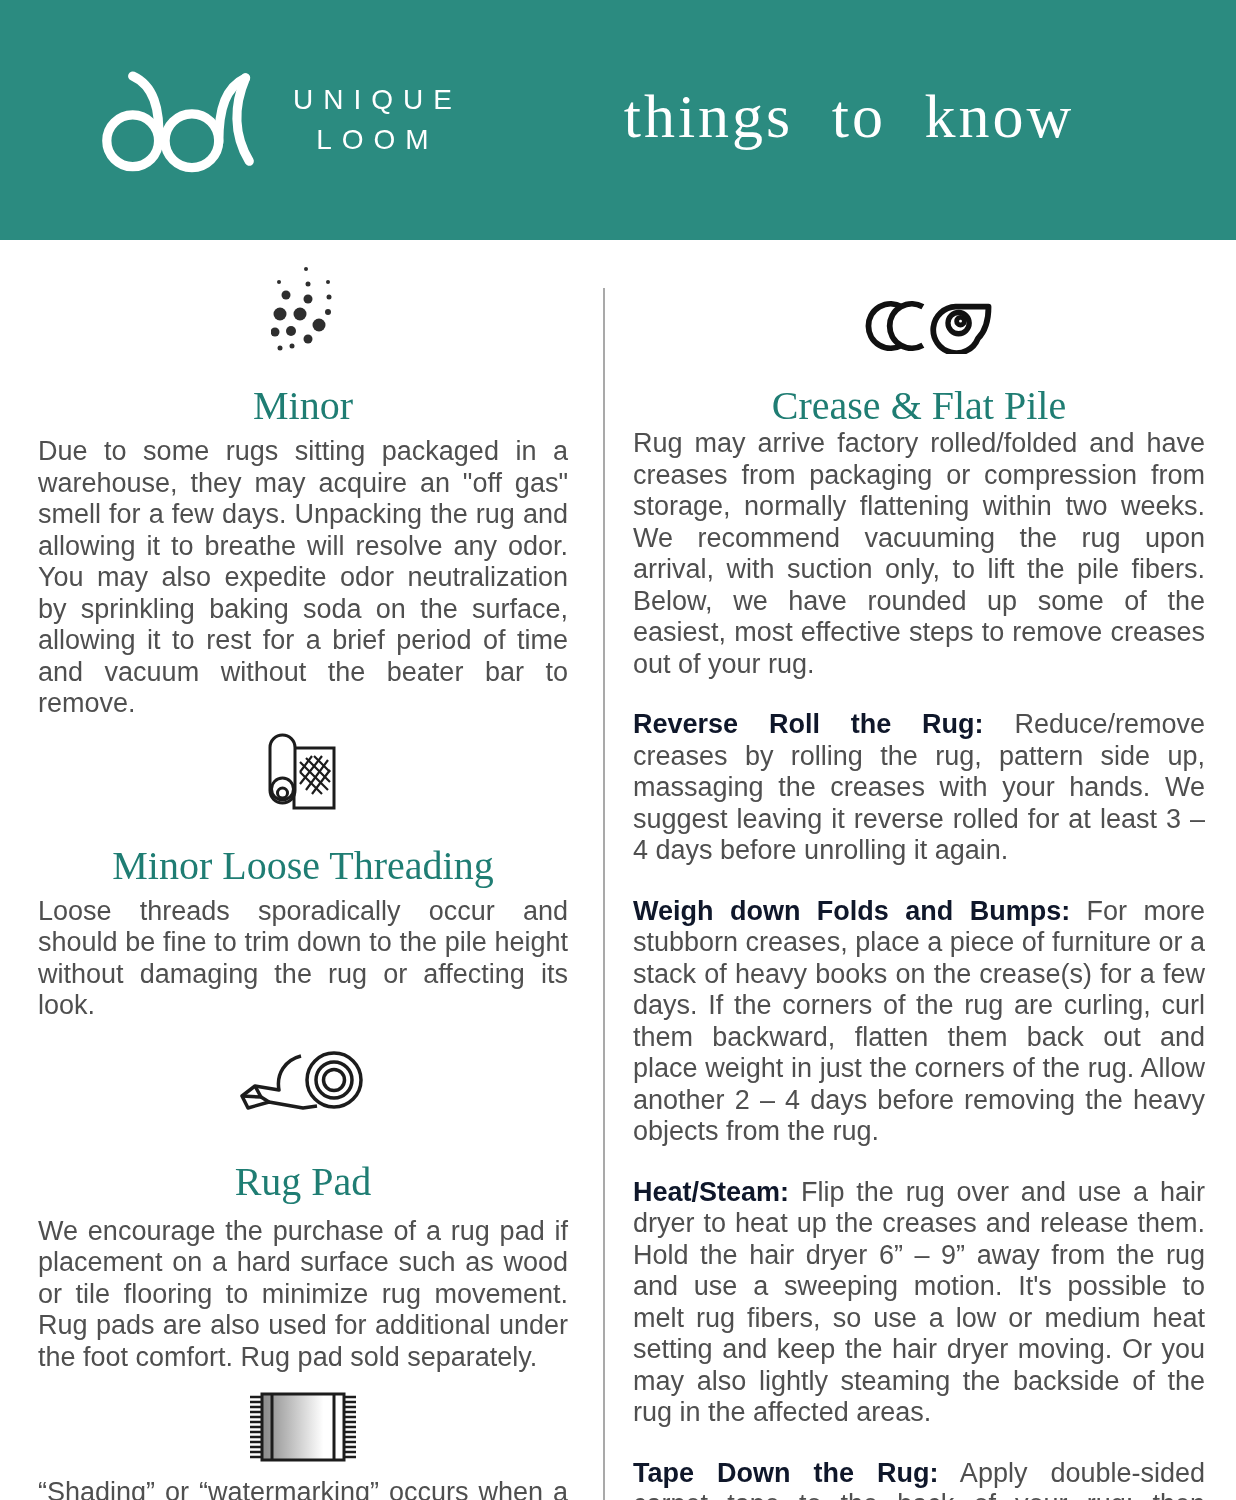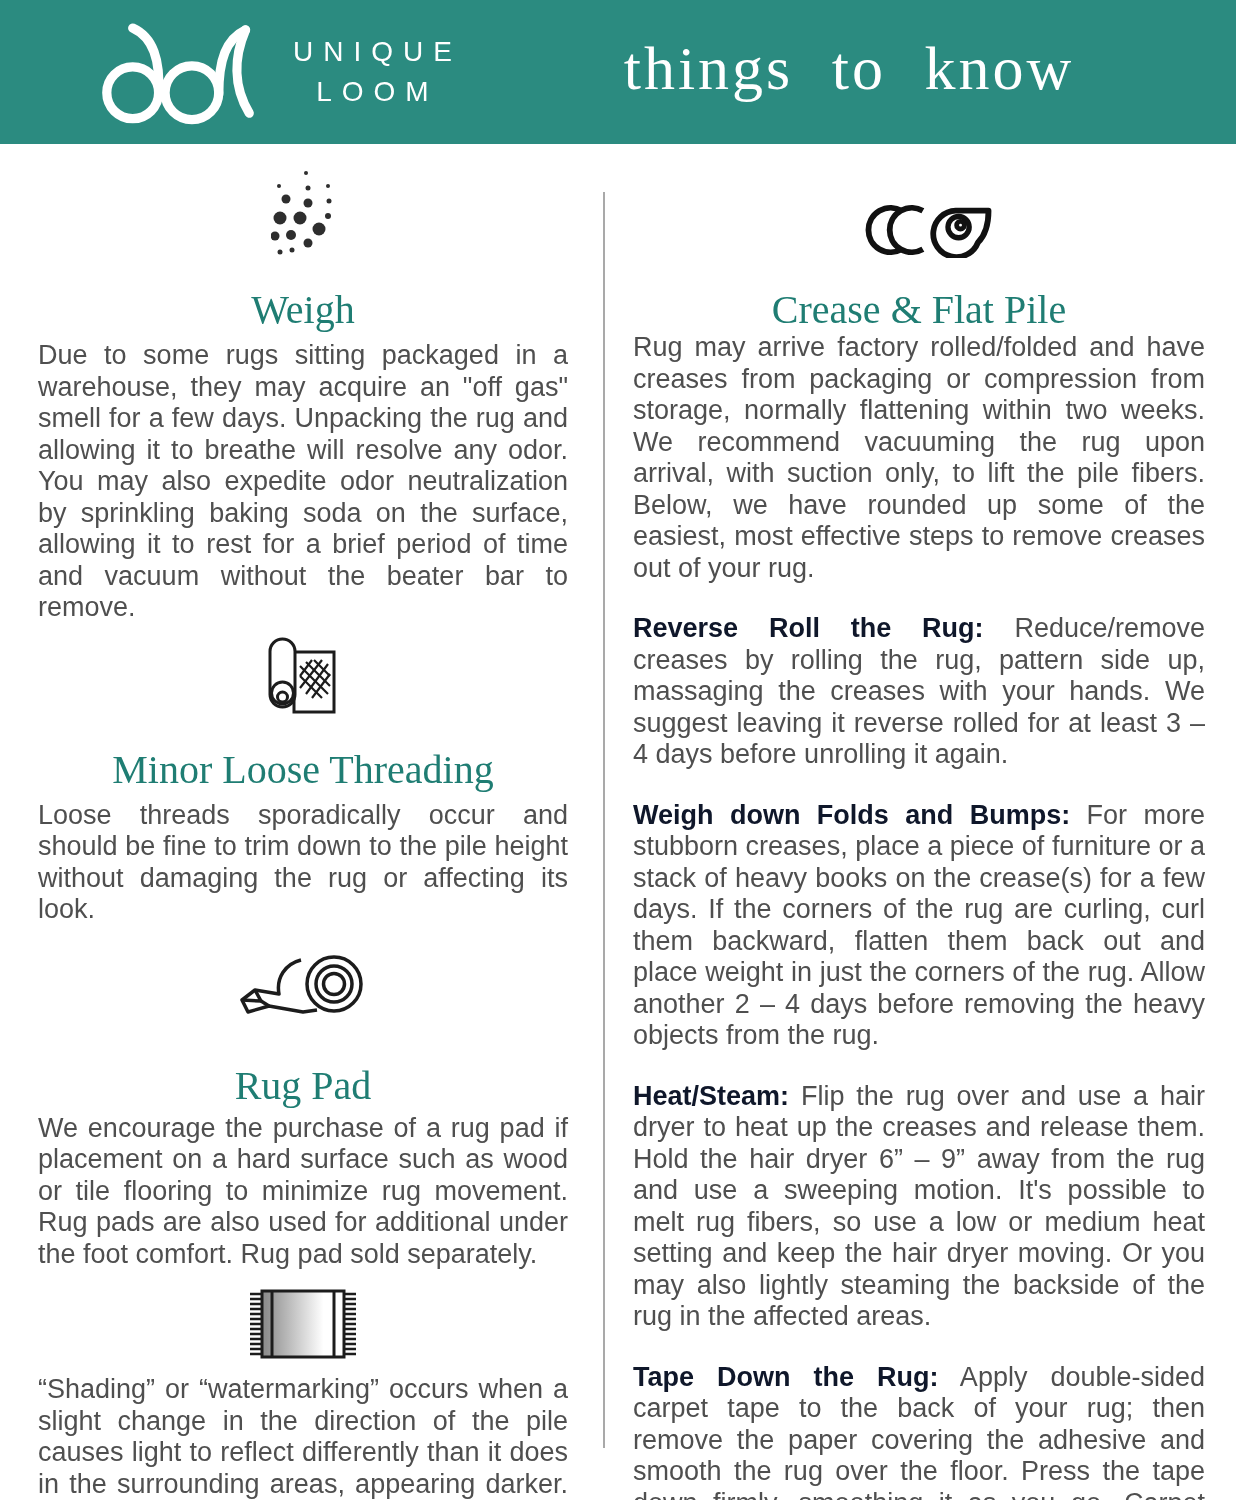--- a/index.html
+++ b/index.html
@@ -2,21 +2,21 @@
 <html><head>
 <meta charset="utf-8">
 <style>
   html,body{margin:0;padding:0;background:#ffffff;}
   .page{
     width:1236px;height:1500px;position:relative;overflow:hidden;
     background:#ffffff;font-family:"Liberation Sans",sans-serif;
   }
   
   .header{
-    height:144px;background:#2b8b80;display:flex;align-items:center;
+    height:240px;background:#2b8b80;display:flex;align-items:center;
     color:#ffffff;
   }
   .logo-block{display:flex;align-items:center;margin-left:92px;}
   .logo-mark{width:185px;height:112px;flex:0 0 auto;}
   .brand-text{margin-left:16px;text-align:center;}
   .brand-line{
     font-size:28px;letter-spacing:10px;line-height:40px;font-weight:400;
     color:#ffffff;white-space:nowrap;
   }
   .header-title{
@@ -44,21 +44,21 @@
   .body-text strong{color:#0f172a;font-weight:bold;}
   
   .odor-icon-wrap{padding-top:24px;}
   .odor-heading{margin-top:26px;}
   .odor-body{margin-top:8px;}
   .thread-icon-wrap{padding-top:12px;}
   .thread-heading{margin-top:24px;}
   .thread-body{margin-top:8px;}
   .pad-icon-wrap{padding-top:26px;}
   .pad-heading{margin-top:44px;}
-  .pad-body{margin-top:5px;}
+  .pad-body{margin-top:12px;}
   .shade-icon-wrap{padding-top:18px;}
   .shade-heading{margin-top:34px;}
   .shade-body{margin-top:8px;}
   
   .crease-icon-wrap{padding-top:58px;}
   .crease-heading{margin-top:26px;text-align:center;}
   .crease-intro{}
   .tip{margin-top:29px;}
 </style>
 </head>
@@ -105,21 +105,21 @@
               <circle cx="57" cy="48" r="3"></circle>
               <circle cx="4" cy="68" r="4.5"></circle>
               <circle cx="20" cy="67" r="5"></circle>
               <circle cx="48" cy="61" r="6.5"></circle>
               <circle cx="37" cy="75" r="4.5"></circle>
               <circle cx="9" cy="84" r="2.5"></circle>
               <circle cx="21" cy="82" r="2.5"></circle>
             </g>
           </svg>
         </div>
-        <h2 class="sec-heading odor-heading">Weigh</h2>
+        <h2 class="sec-heading odor-heading">Minor</h2>
         <p class="body-text odor-body">Due to some rugs sitting packaged in a warehouse, they may acquire an "off gas" smell for a few days. Unpacking the rug and allowing it to breathe will resolve any odor. You may also expedite odor neutralization by sprinkling baking soda on the surface, allowing it to rest for a brief period of time and vacuum without the beater bar to remove.</p>
       </div>
 
       <div>
         <div class="icon-wrap thread-icon-wrap">
           <svg width="74" height="84" viewBox="0 0 74 84" aria-hidden="true">
             <g fill="#ffffff" stroke="#1c1c1c" stroke-width="3">
               <rect x="28" y="16" width="40" height="60"></rect>
               <g stroke-width="2.2">
                 <path d="M34,40 L56,62 M34,30 L62,58 M40,26 L64,50 M48,24 L64,40"></path>

